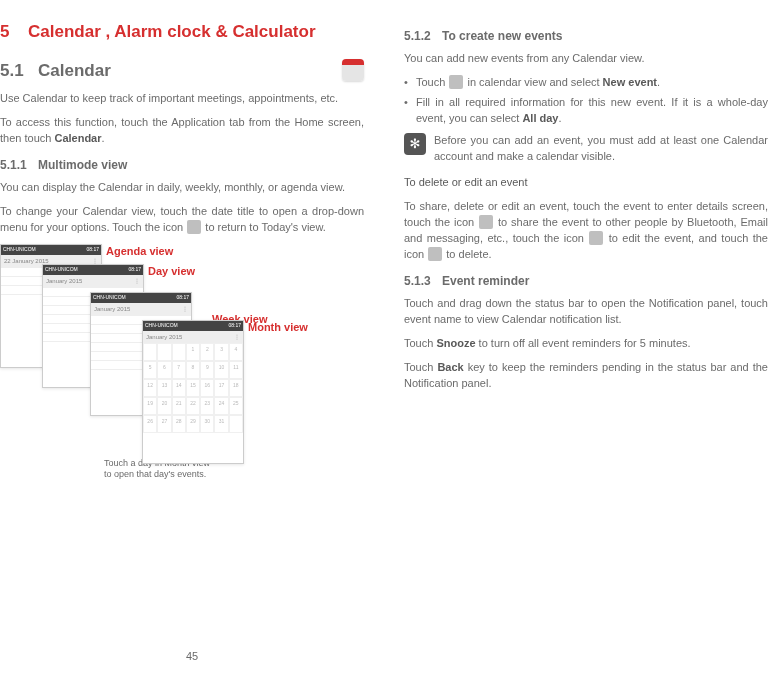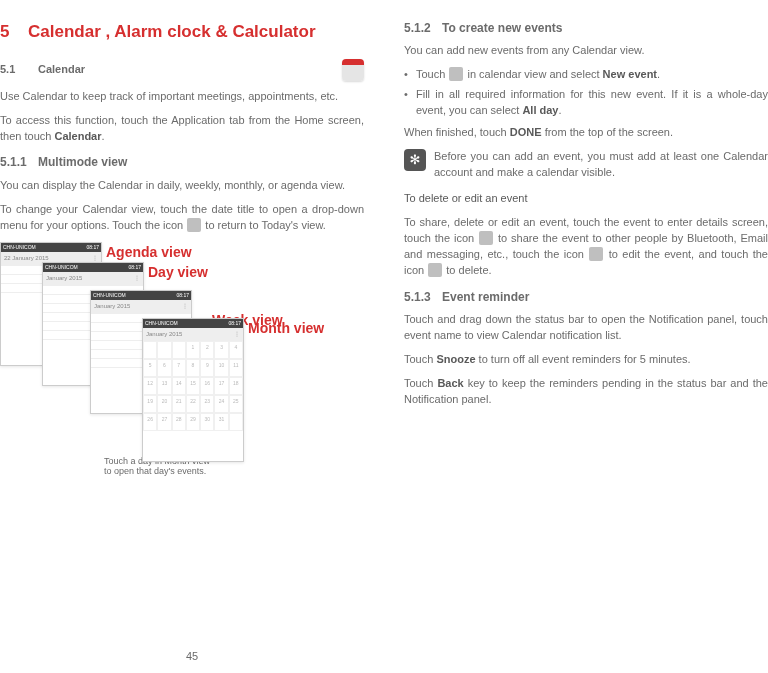--- a/index.html
+++ b/index.html
@@ -41,25 +41,24 @@
     color: #d62f2f;
     font-size: 17px;
     font-weight: bold;
     margin: 0 0 14px 0;
     display: flex;
     align-items: flex-start;
   }
   h1.chapter .num { width: 28px; flex-shrink: 0; }
   h2.section {
     color: #6b6b6b;
-    font-size: 11px;
+    font-size: 17px;
     font-weight: bold;
     margin: 0 0 8px 0;
     display: flex;
-    align-items: center;
     justify-content: space-between;
   }
   h2.section .label { display: flex; }
   h2.section .num { width: 38px; flex-shrink: 0; }
   h3.subsection {
     color: #6b6b6b;
     font-size: 12px;
     font-weight: bold;
     margin: 10px 0 6px 0;
     display: flex;
@@ -114,21 +113,21 @@
   .phone .body .line { border-top: 1px solid #eee; height: 8px; }
   .phone.agenda { top: 0; left: 0; z-index: 1; }
   .phone.day { top: 20px; left: 42px; z-index: 2; }
   .phone.week { top: 48px; left: 90px; z-index: 3; }
   .phone.month { top: 76px; left: 142px; z-index: 4; }
   .phone.month .body { height: 120px; display: grid; grid-template-columns: repeat(7,1fr); grid-auto-rows: 18px; font-size: 5px; }
   .phone.month .body div { border: .5px solid #f0f0f0; text-align: center; padding-top: 2px; color: #bbb; }
   .cap {
     position: absolute;
     color: #d62f2f;
-    font-size: 14px;
+    font-size: 11px;
     font-weight: bold;
   }
   .cap.agenda { top: 0; left: 106px; }
   .cap.day { top: 20px; left: 148px; }
   .cap.week { top: 48px; left: 212px; margin-top: 20px; }
   .cap.month { top: 76px; left: 248px; }
   .footnote { position: absolute; font-size: 9px; color: #6b6b6b; width: 110px; line-height: 1.2; }
   .footnote.f1 { top: 198px; left: 0; }
   .footnote.f2 { top: 214px; left: 104px; }
 </style>
@@ -276,39 +275,36 @@
       <span class="cap week">Week view</span>
       <span class="cap month">Month view</span>
       <div class="footnote f2">Touch a day in Month view to open that day's events.</div>
     </div>
 
     <div class="page-num">45</div>
   </div>
 
   <div class="page page-right">
 
-    <h3 class="subsection" style="margin-top:0">
+    <h3 class="subsection" style="margin-top:8px">
       <span class="num">5.1.2</span>
       <span>To create new events</span>
     </h3>
 
     <p>You can add new events from any Calendar view.</p>
 
     <ul class="bullets">
       <li>
         <span>Touch </span><span class="icon-box"></span><span> in calendar view and select </span><span class="bold">New event</span><span>.</span>
       </li>
       <li>
         <span>Fill in all required information for this new event. If it is a whole-day event, you can select </span><span class="bold">All day</span><span>.</span>
       </li>
     </ul>
 
-    <p>
-      <span>When finished, touch </span><span class="bold">DONE</span><span> from the top of the screen.</span>
-    </p>
 
     <div class="note-row">
       <div class="note-icon">✻</div>
       <p style="margin:0">Before you can add an event, you must add at least one Calendar account and make a calendar visible.</p>
     </div>
 
     <p style="font-weight:normal;color:#595959">To delete or edit an event</p>
 
     <p>
       <span>To share, delete or edit an event, touch the event to enter details screen, touch the icon </span><span class="icon-box"></span><span> to share the event to other people by Bluetooth, Email and messaging, etc., touch the icon </span><span class="icon-box"></span><span> to edit the event, and touch the icon </span><span class="icon-box"></span><span> to delete.</span>

